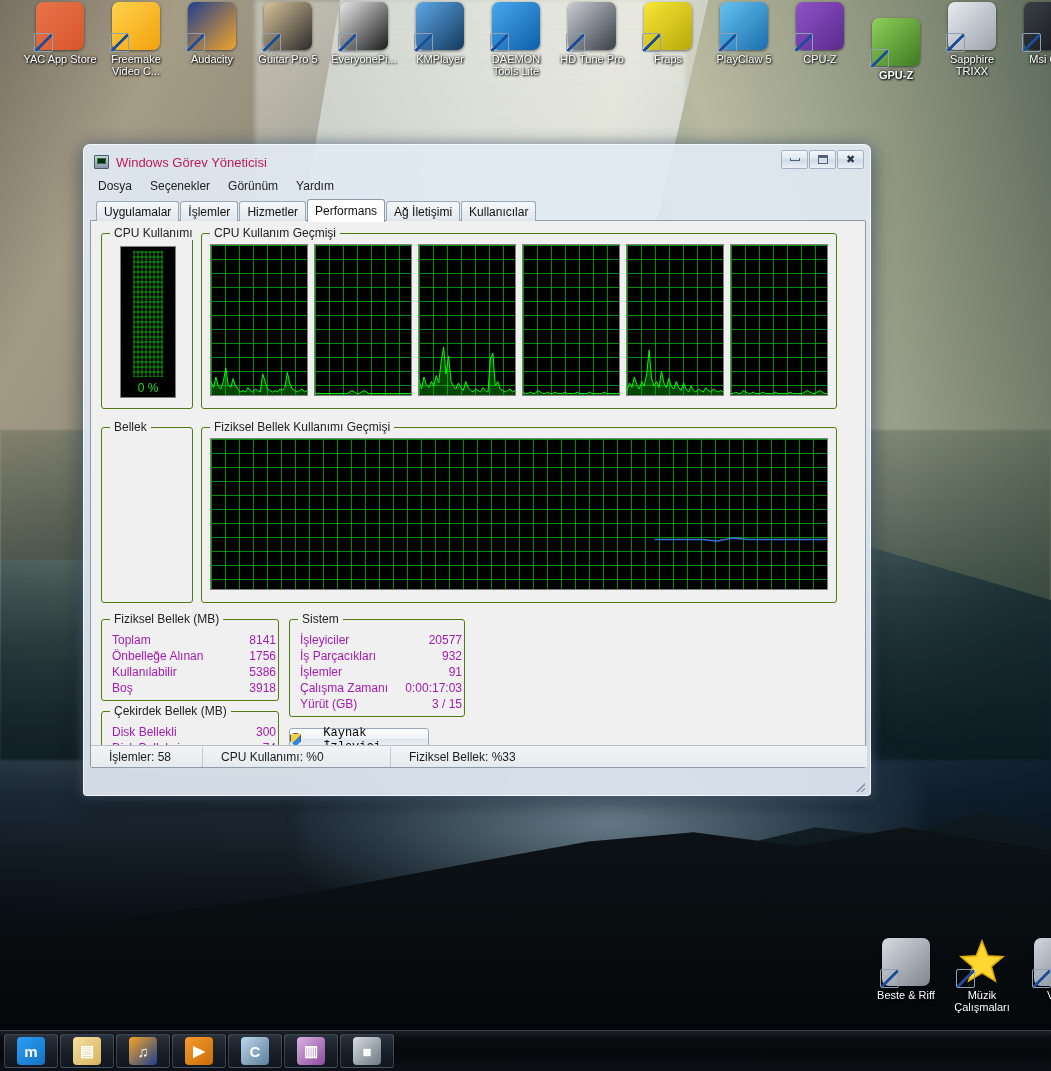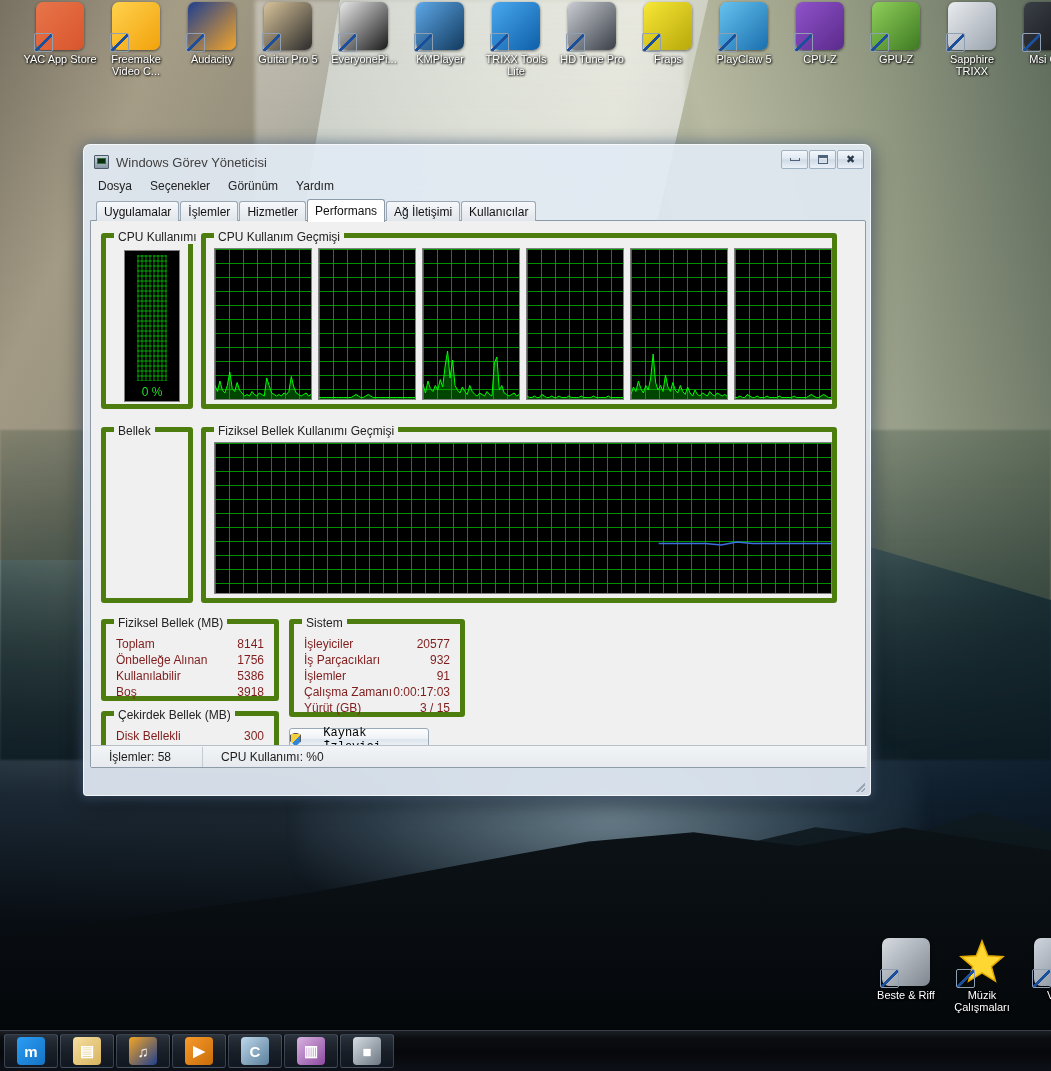--- a/index.html
+++ b/index.html
@@ -121,21 +121,21 @@
   .tm-titlebar .tm-icon {
     width: 15px; height: 14px; margin-right: 7px;
     background: linear-gradient(#c9d4de,#8897a6);
     border: 1px solid #4c5b68; border-radius: 1px;
     position: relative;
   }
   .tm-titlebar .tm-icon::after {
     content:""; position:absolute; left:2px; top:2px; right:2px; bottom:4px;
     background:#0a2d12; box-shadow: inset 0 0 0 1px #2c6e3a;
   }
-  .tm-title-text { font-size: 13px; color: #404040; }
+  .tm-title-text { font-size: 13px; color: #be185d; }
   .win-buttons { position: absolute; right: 2px; top: 1px; display: flex; gap: 1px; }
   .win-btn {
     width: 27px; height: 19px;
     background: linear-gradient(to bottom, #f4f8fc 0%, #dfe8f1 45%, #cfdae6 52%, #eaf1f8 100%);
     border: 1px solid #9fb2c4; border-radius: 2px;
     display: flex; align-items: center; justify-content: center;
     font-size: 11px; color: #2a3a49;
   }
   .win-btn .bx-min { width: 10px; height: 3px; border: 1px solid #51637a; border-top: none; }
   .win-btn .bx-max { width: 10px; height: 9px; border: 1px solid #51637a; }
@@ -169,21 +169,21 @@
     background: linear-gradient(to bottom, #f2f4f6, #e6eaee);
     display: flex; align-items: center; font-size: 12px; color: #1b1b1b;
   }
   .status-cell { padding: 0 18px; height: 20px; display:flex; align-items:center; border-right: 1px solid #c3ccd4; }
   .status-cell:last-child { border-right: none; }
   .status-cell.w1 { width: 112px; }
   .status-cell.w2 { width: 188px; }
   .status-cell.w3 { width: 262px; }
 
   
-  .grp { position: absolute; border: 5px solid #4d7c0f; border-radius: 3px; background: #f0f0f0; }
+  .grp { position: absolute; border: 1px solid #4d7c0f; border-radius: 3px; background: #f0f0f0; }
   .grp > .grp-title {
     position: absolute; top: -8px; left: 8px; background: #f0f0f0;
     padding: 0 4px; font-size: 12px; color: #222; white-space: nowrap;
   }
   .meter {
     position: absolute; background: #000; border: 1px solid #808080;
     overflow: hidden;
   }
   .meter .bars {
     position: absolute; left: 12px; right: 12px; top: 4px; bottom: 20px;
@@ -205,21 +205,21 @@
     position: absolute; background: #000; border: 1px solid #808080; overflow: hidden;
   }
   .graph .grid {
     position: absolute; inset: 0;
     background-image:
       repeating-linear-gradient(to right, rgba(0,190,0,.75) 0 1px, rgba(0,0,0,0) 1px 14px),
       repeating-linear-gradient(to bottom, rgba(0,190,0,.75) 0 1px, rgba(0,0,0,0) 1px 14px);
   }
   .graph svg { position: absolute; inset: 0; width: 100%; height: 100%; }
 
-  .stat-rows { position: absolute; left: 8px; right: 8px; top: 12px; font-size: 12px; color: #7f1d1d; }
+  .stat-rows { position: absolute; left: 8px; right: 0; top: 12px; font-size: 12px; color: #a21caf; }
   .stat-row { display: flex; justify-content: space-between; line-height: 16px; padding: 0 2px; }
   .stat-row .k { white-space: nowrap; }
   .stat-row .v { white-space: nowrap; }
   .shield {
     width: 14px; height: 14px; border-radius: 2px;
     background: linear-gradient(135deg,#f4d03f 0 50%, #2e86de 50% 100%);
     box-shadow: inset 0 0 0 1px #555;
     clip-path: polygon(50% 0, 100% 18%, 100% 60%, 50% 100%, 0 60%, 0 18%);
   }
   .resize-grip {
@@ -262,39 +262,39 @@
     <div class="desk-icon" style="left: 326px; top: 2px;">
       <div class="glyph" style="background: linear-gradient(135deg, rgb(232, 232, 232), rgb(26, 26, 26));"></div>
       <span class="lbl">EveryonePi...</span>
     </div>
     <div class="desk-icon" style="left: 402px; top: 2px;">
       <div class="glyph" style="background: linear-gradient(135deg, rgb(94, 168, 232), rgb(18, 58, 94));"></div>
       <span class="lbl">KMPlayer</span>
     </div>
     <div class="desk-icon" style="left: 478px; top: 2px;">
       <div class="glyph" style="background: linear-gradient(135deg, rgb(73, 168, 239), rgb(13, 95, 168));"></div>
-      <span class="lbl">TRIXX Tools Lite</span>
+      <span class="lbl">DAEMON Tools Lite</span>
     </div>
     <div class="desk-icon" style="left: 554px; top: 2px;">
       <div class="glyph" style="background: linear-gradient(135deg, rgb(201, 204, 210), rgb(58, 63, 72));"></div>
       <span class="lbl">HD Tune Pro</span>
     </div>
     <div class="desk-icon" style="left: 630px; top: 2px;">
       <div class="glyph" style="background: linear-gradient(135deg, rgb(247, 231, 54), rgb(184, 168, 10));"></div>
       <span class="lbl">Fraps</span>
     </div>
     <div class="desk-icon" style="left: 706px; top: 2px;">
       <div class="glyph" style="background: linear-gradient(135deg, rgb(102, 194, 239), rgb(26, 111, 174));"></div>
       <span class="lbl">PlayClaw 5</span>
     </div>
     <div class="desk-icon" style="left: 782px; top: 2px;">
       <div class="glyph" style="background: linear-gradient(135deg, rgb(142, 83, 201), rgb(91, 42, 140));"></div>
       <span class="lbl">CPU-Z</span>
     </div>
-    <div class="desk-icon" style="left: 858px; top: 2px;">
+    <div class="desk-icon" style="left: 858px; top: 18px; font-weight: bold;">
       <div class="glyph" style="background: linear-gradient(135deg, rgb(143, 207, 90), rgb(62, 122, 34));"></div>
       <span class="lbl">GPU-Z</span>
     </div>
     <div class="desk-icon" style="left: 934px; top: 2px;">
       <div class="glyph" style="background: linear-gradient(135deg, rgb(233, 236, 239), rgb(154, 163, 173));"></div>
       <span class="lbl">Sapphire TRIXX</span>
     </div>
     <div class="desk-icon" style="left: 1010px; top: 2px;">
       <div class="glyph" style="background: linear-gradient(135deg, rgb(58, 63, 70), rgb(20, 23, 27));"></div>
       <span class="lbl">Msi C...</span>
@@ -491,20 +491,21 @@
                   background:linear-gradient(to bottom,#fdfdfe 0%,#eef2f6 45%,#dde5ed 50%,#f3f7fa 100%);
                   border:1px solid #9aa9b8; border-radius:3px; display:flex; align-items:center;
                   justify-content:center; gap:22px;font-family:Liberation Mono, monospace;">
         <span class="shield"></span>
         <span>Kaynak İzleyici...</span>
       </div>
 
       <div class="status-bar">
         <div class="status-cell w1">İşlemler: 58</div>
         <div class="status-cell w2">CPU Kullanımı: %0</div>
+        <div class="status-cell w3">Fiziksel Bellek: %33</div>
       </div>
     </div>
   </div>
 
   <div class="resize-grip"></div>
 </div>
 
 <div class="taskbar" id="taskbar">
     <div class="tb-btn">
       <div style="width: 28px; height: 28px; border-radius: 4px; display: flex; align-items: center; justify-content: center; color: rgb(255, 255, 255); font-size: 15px; font-weight: bold; background: linear-gradient(135deg, rgb(42, 157, 244), rgb(21, 115, 196));">m</div>

